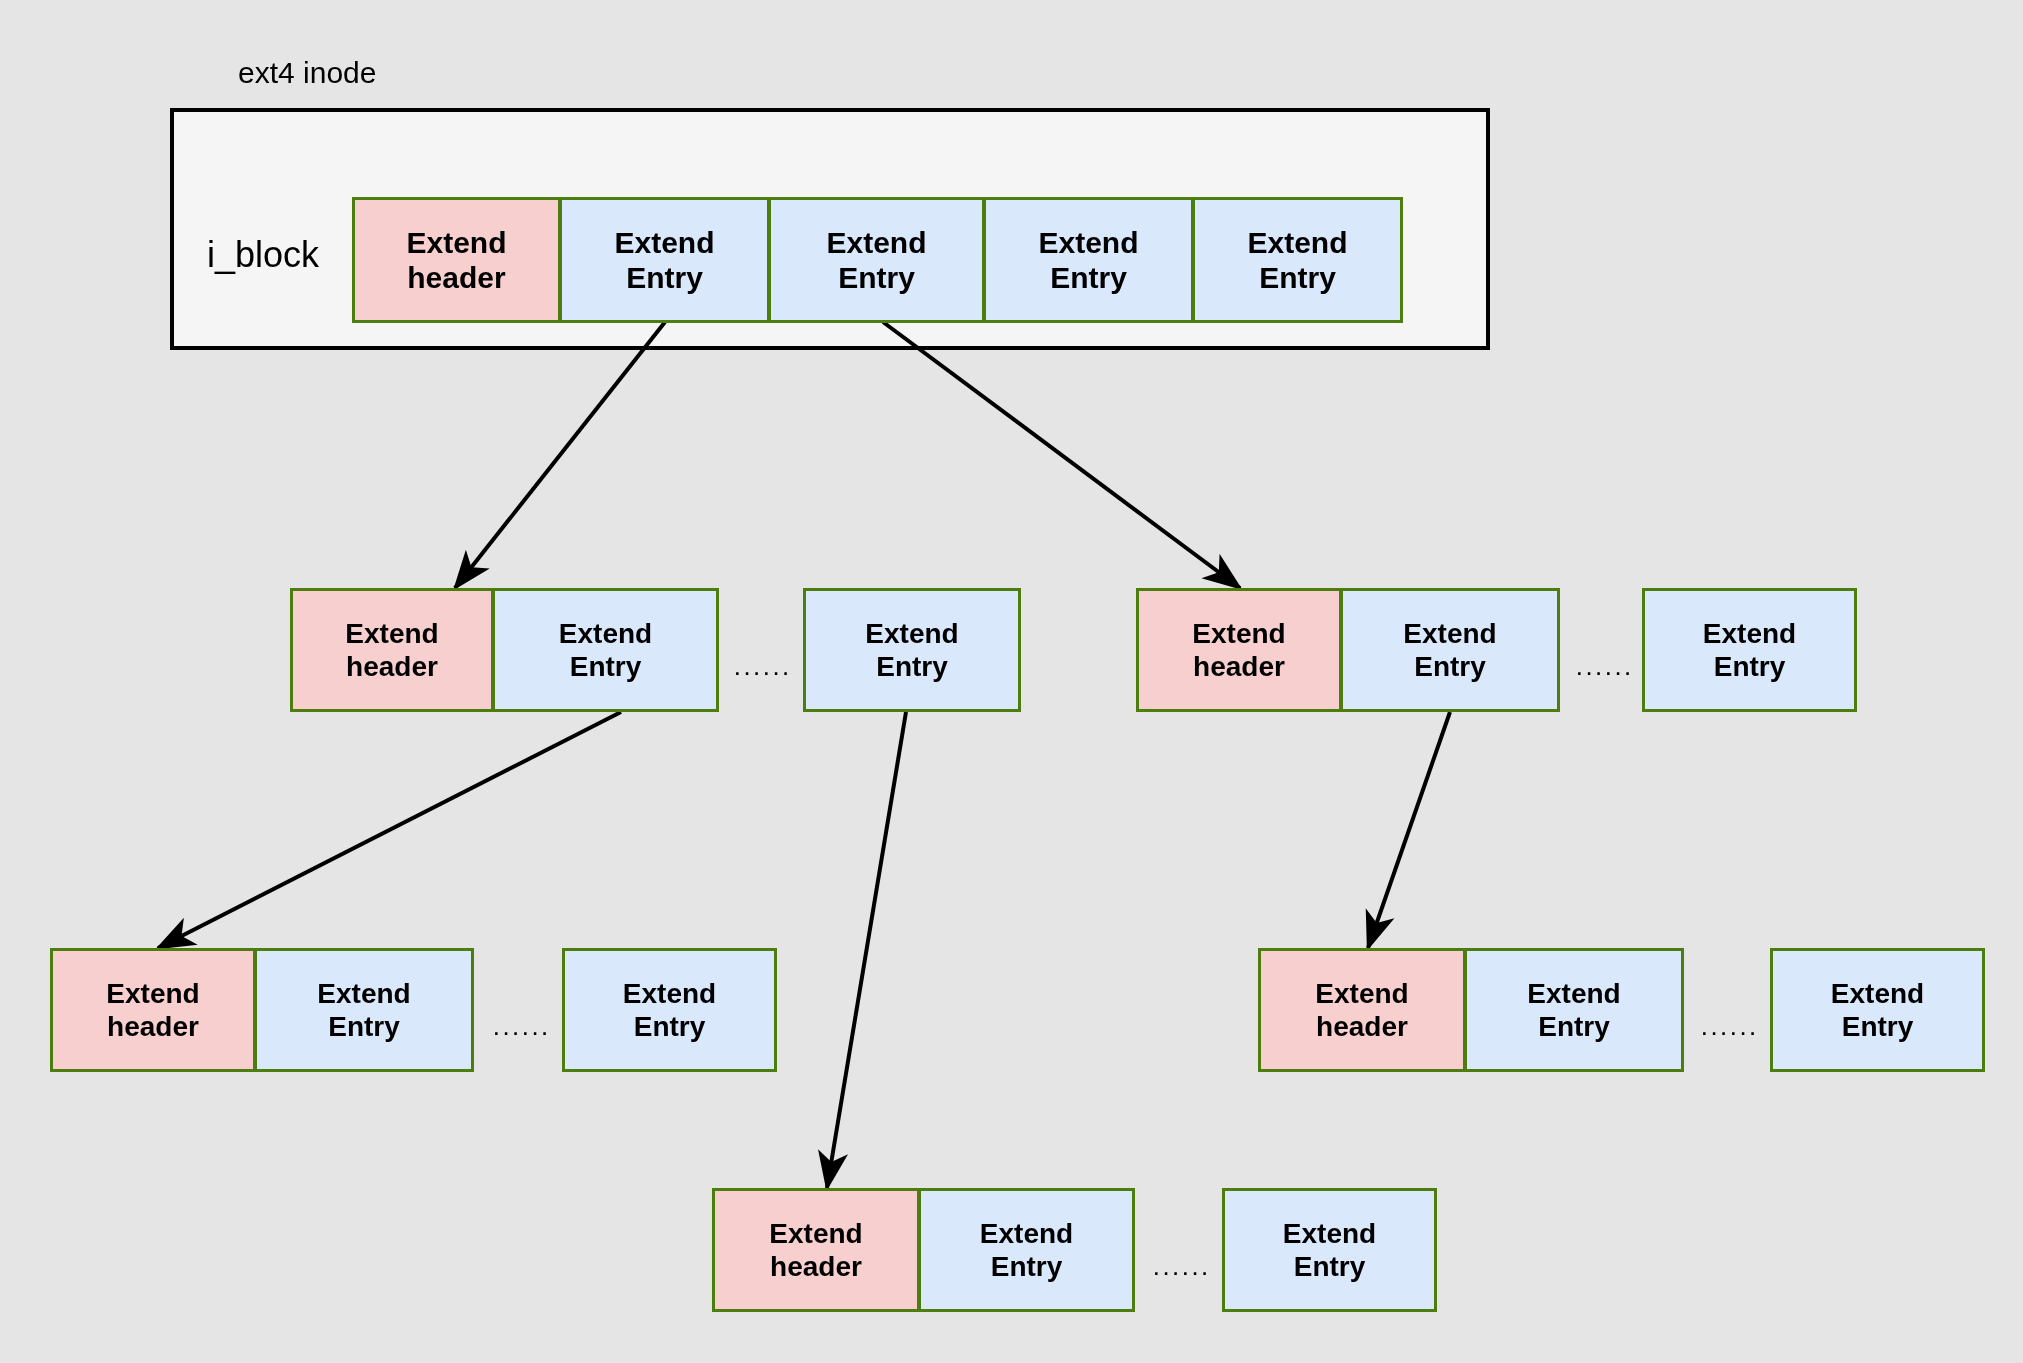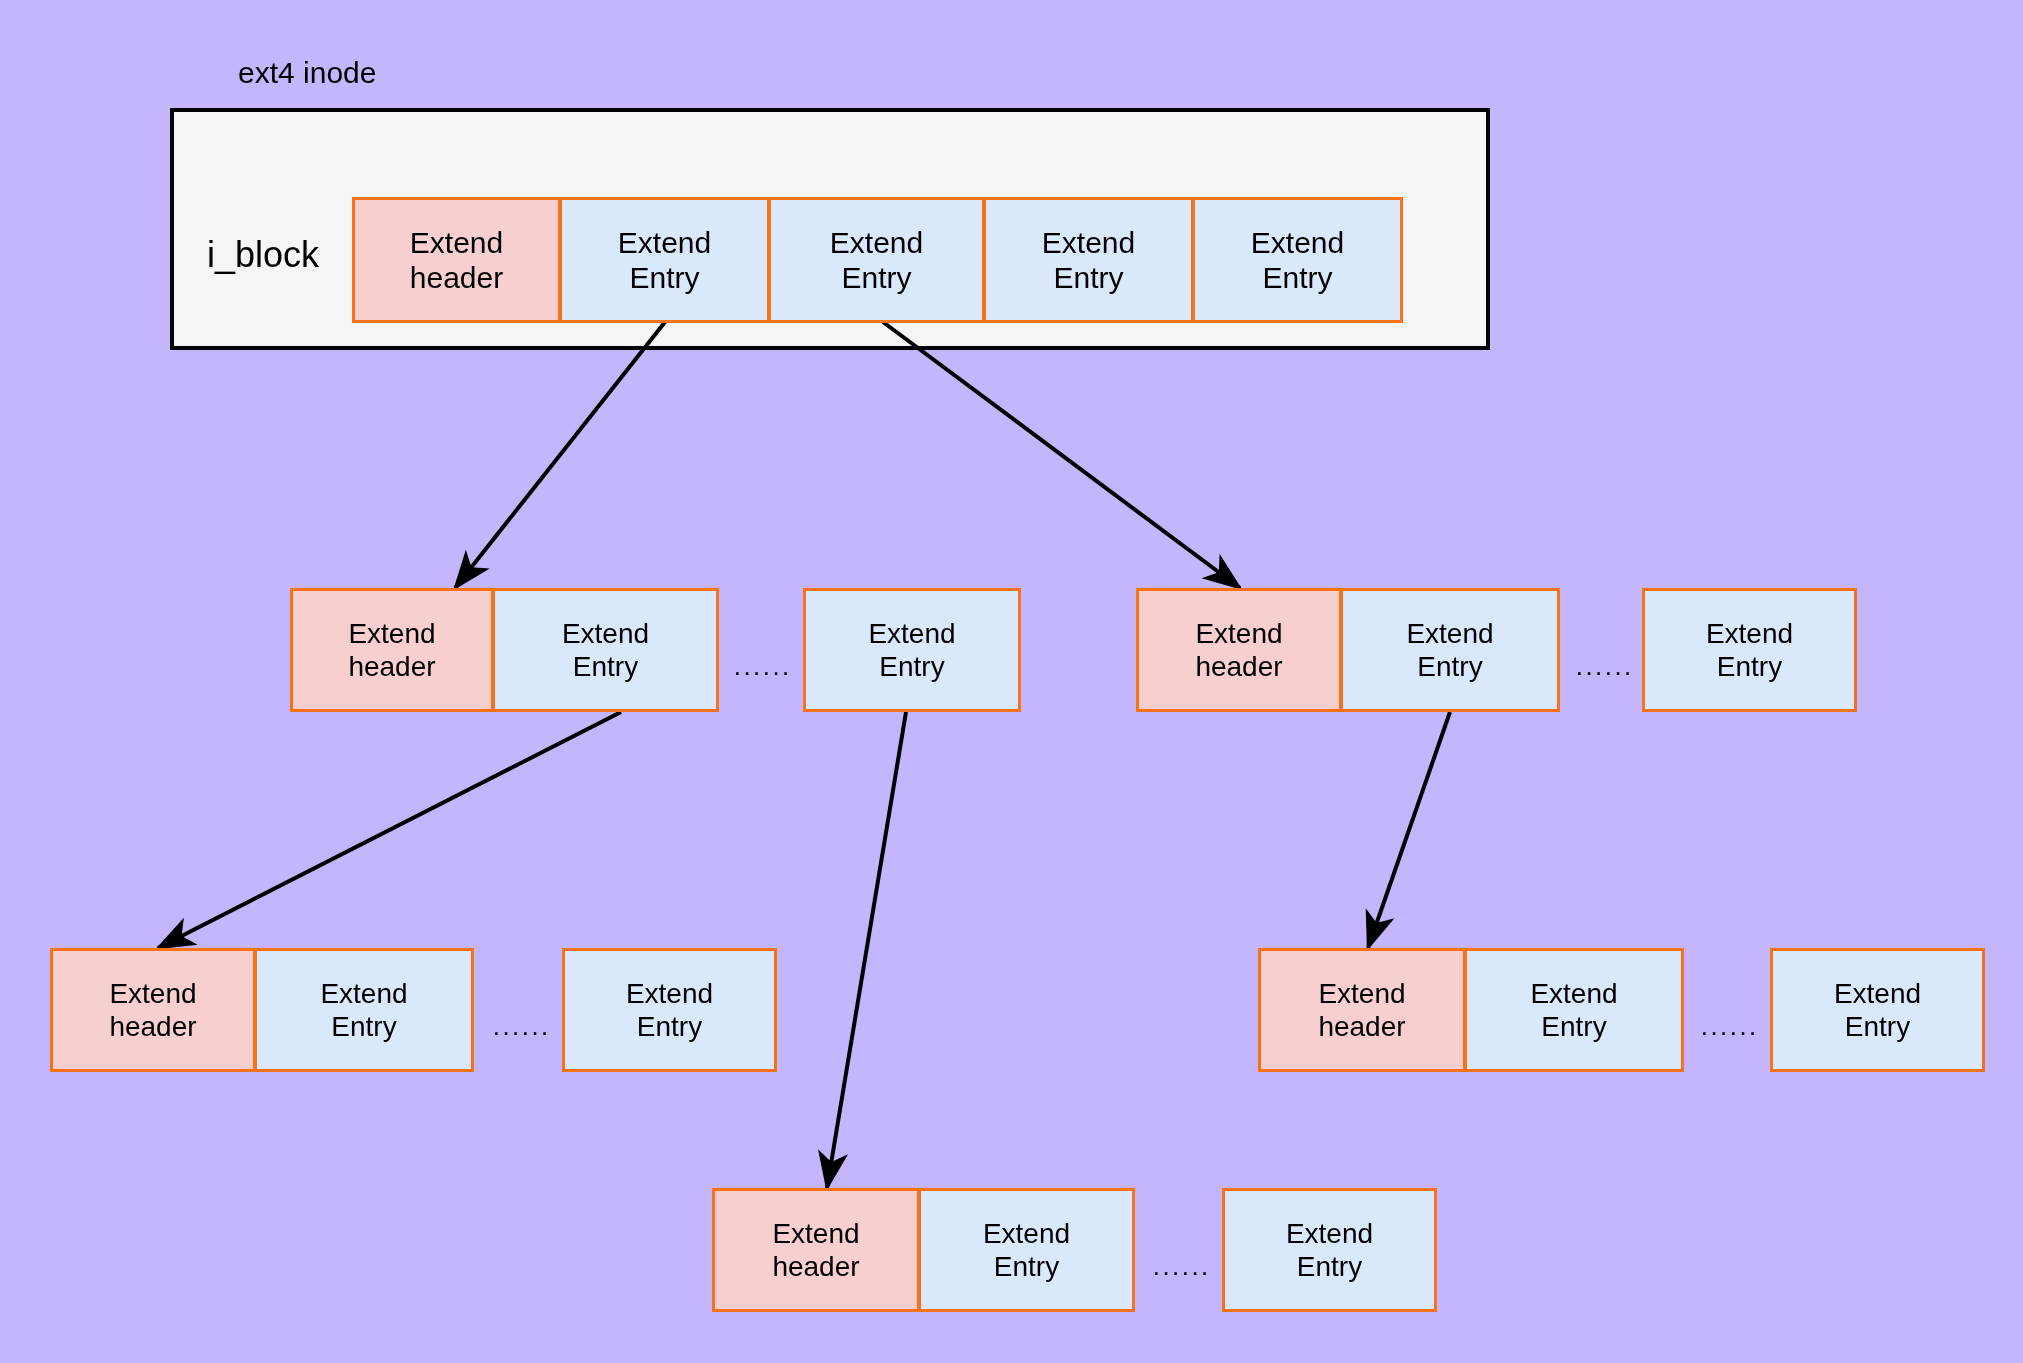--- a/index.html
+++ b/index.html
@@ -9,45 +9,46 @@
     background: #ffffff;
   }
   body {
     font-family: "Liberation Sans", sans-serif;
     color: #000000;
   }
   #canvas {
     position: relative;
     width: 2023px;
     height: 1363px;
-    background: #c4b5fd;
+    background: #e5e5e5;
     overflow: hidden;
   }
   
   #arrow-layer {
     position: absolute;
     left: 0;
     top: 0;
     width: 2023px;
     height: 1363px;
     z-index: 1;
     pointer-events: none;
   }
   .node {
     position: absolute;
     z-index: 2;
     box-sizing: border-box;
     display: flex;
     flex-direction: column;
     align-items: center;
     justify-content: center;
-    border: 3px solid #f97316;
+    border: 3px solid #4d7c0f;
     line-height: 1.18;
     text-align: center;
     white-space: pre-line;
+    font-weight: bold;
   }
   .cell-header {
     background: #f8cfcf;
   }
   .cell-entry {
     background: #dae8fc;
   }
   
   .joined-left {
     border-left-width: 1.5px;

